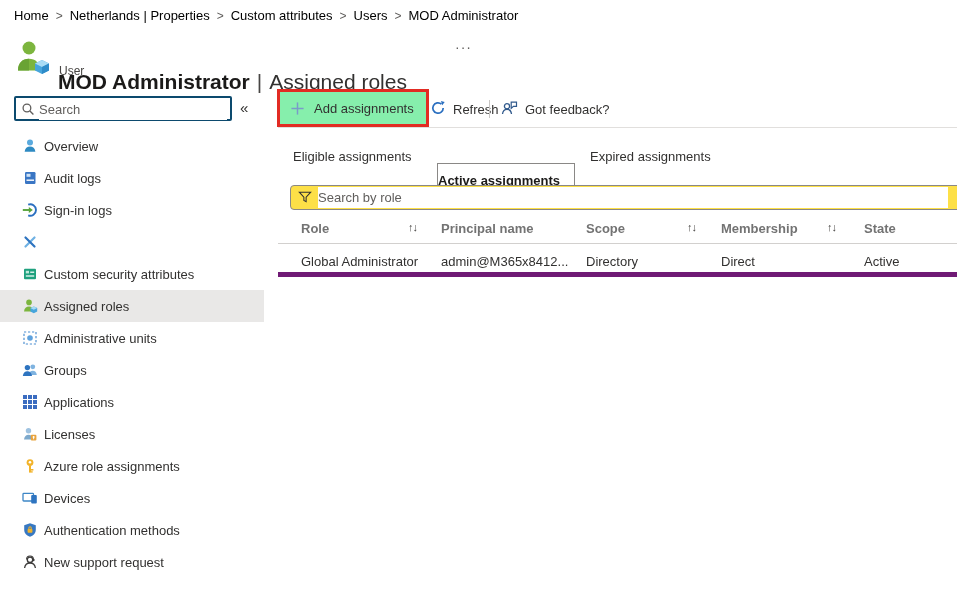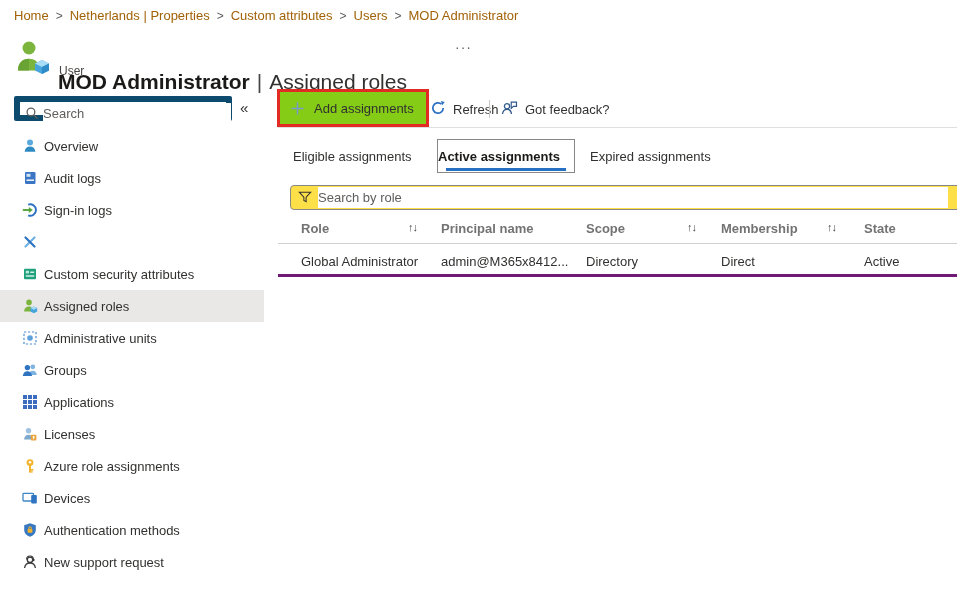--- a/index.html
+++ b/index.html
@@ -1,49 +1,49 @@
 <!DOCTYPE html>
 <html><head>
 <meta charset="utf-8">
 <style>
   * { margin:0; padding:0; box-sizing:border-box; }
   html,body { width:957px; height:602px; background:#fff; overflow:hidden;
     font-family:"Liberation Sans", sans-serif; color:#323130; }
 
   
   .breadcrumb { position:absolute; left:14px; top:8px; font-size:13px; white-space:nowrap; }
-  .crumb { color:#a16207; cursor:pointer; }
+  .crumb { color:#000000; cursor:pointer; }
   .bc-sep { margin:0 7px; color:#605e5c; font-size:12px; }
 
   
   .avatar { position:absolute; left:14px; top:39px; width:38px; height:38px; }
   .title-line { position:absolute; left:58px; top:36px; font-size:21px; white-space:nowrap; color:#323130;margin-top:34px; }
   .title-name { font-weight:700; color:#1b1a19; }
   .title-sep { margin:0 7px; color:#484644; font-weight:400; }
   .more-btn { position:absolute; left:455px; top:39px; font-size:14px; color:#605e5c; letter-spacing:1px; cursor:pointer; }
   .subtitle { position:absolute; left:59px; top:64px; font-size:12px; color:#484644; }
 
   
   .side-search { position:absolute; left:14px; top:96px; width:218px; height:25px;
-    border:6px solid #0c4a6e; border-radius:2px; background:#fff; }
+    border:2px solid #0c4a6e; border-radius:2px; background:#fff; }
   .side-search-icon { position:absolute; left:5px; top:4px; width:14px; height:14px; }
   .side-input { position:absolute; left:23px; top:1px; width:188px; height:21px; border:none; outline:none;
     font-size:13px; font-family:inherit; color:#323130; }
   .collapse-btn { position:absolute; left:240px; top:99px; font-size:15px; color:#323130; cursor:pointer; }
 
   .sidenav { position:absolute; left:0; top:130px; width:264px; }
   .nav-item { position:relative; height:32px; cursor:pointer; }
   .nav-item.selected { background:#e9e8e7; }
   .nav-icon { position:absolute; left:22px; top:8px; width:16px; height:16px; }
   .nav-label { position:absolute; left:44px; top:9px; font-size:13px; white-space:nowrap; color:#323130; }
 
   
   .toolbar-rule { position:absolute; left:278px; top:127px; width:679px; height:1px; background:#e1dfdd; }
   .add-box { position:absolute; left:277px; top:89px; width:152px; height:38px;
-    border:3px solid #e22b23; background:#84cc16; display:flex; align-items:center; cursor:pointer; }
+    border:3px solid #e22b23; background:#86efac; display:flex; align-items:center; cursor:pointer; }
   .add-box .plus { margin-left:10px; width:15px; height:15px; }
   .add-box .lbl { margin-left:9px; font-size:13px; color:#323130; white-space:nowrap; }
   .tb-btn { position:absolute; top:100px; height:18px; display:flex; align-items:center; gap:7px;
     font-size:13px; color:#323130; cursor:pointer; white-space:nowrap; }
   .refresh-btn { left:430px; }
   .feedback-btn { left:501px; }
   .tb-sep { position:absolute; left:489px; top:100px; width:1px; height:18px; background:#c8c6c4; }
 
   
   .tab { position:absolute; top:140px; height:32px; display:flex; align-items:center; justify-content:flex-start;
@@ -56,21 +56,21 @@
     border:1px solid #8a8886; border-radius:4px; background:#fde047; }
   .filter-icon { position:absolute; left:7px; top:4px; width:14px; height:14px; }
   .filter-input { position:absolute; left:27px; top:1px; width:630px; height:21px; border:none; outline:none;
     font-size:13px; font-family:inherit; color:#323130; }
   .filter-input::placeholder, .side-input::placeholder { color:#605e5c; opacity:1; }
 
   
   .thead { position:absolute; left:278px; top:213px; width:679px; height:31px; border-bottom:1px solid #d2d0ce; }
   .th { position:absolute; top:8px; font-size:13px; font-weight:700; color:#737373; white-space:nowrap; cursor:pointer; }
   .sort { position:absolute; top:8px; font-size:11px; color:#484644; letter-spacing:-1px; cursor:pointer; }
-  .trow { position:absolute; left:278px; top:245px; width:679px; height:32px; border-bottom:3px solid #701a75; cursor:pointer; }
+  .trow { position:absolute; left:278px; top:245px; width:679px; height:32px; border-bottom:5px solid #701a75; cursor:pointer; }
   .td { position:absolute; top:9px; font-size:13px; color:#323130; white-space:nowrap; }
 </style>
 </head>
 <body>
 
 <div class="breadcrumb"><span class="crumb">Home</span><span class="bc-sep">&gt;</span><span class="crumb">Netherlands | Properties</span><span class="bc-sep">&gt;</span><span class="crumb">Custom attributes</span><span class="bc-sep">&gt;</span><span class="crumb">Users</span><span class="bc-sep">&gt;</span><span class="crumb">MOD Administrator</span></div>
 
 <div class="avatar">
   <svg width="38" height="38" viewBox="0 0 38 38">
     <circle cx="15" cy="9" r="6.5" fill="#7cb53e"></circle>
@@ -256,21 +256,21 @@
         <path d="M10.2 2.2 h5.3 v4.2 h-3.1 l-2.2 2 z" fill="none" stroke="#30598c" stroke-width="1.2"></path>
       </svg>
   </span>
   <span>Got feedback?</span>
 </div>
 
 <div id="tabs">
     <div class="tab" style="left: 293px; width: 128px;">
       <span>Eligible assignments</span>
     </div>
-    <div class="tab active" style="left: 437px; width: 138px;">
+    <div class="tab active" style="left: 437px; width: 138px; margin-top: 24px;">
       <span>Active assignments</span>
     </div>
     <div class="tab" style="left: 590px; width: 130px;">
       <span>Expired assignments</span>
     </div>
   </div>
 
 <div class="filter-box">
   <span class="filter-icon">
     <svg width="14" height="14" viewBox="0 0 16 16">

